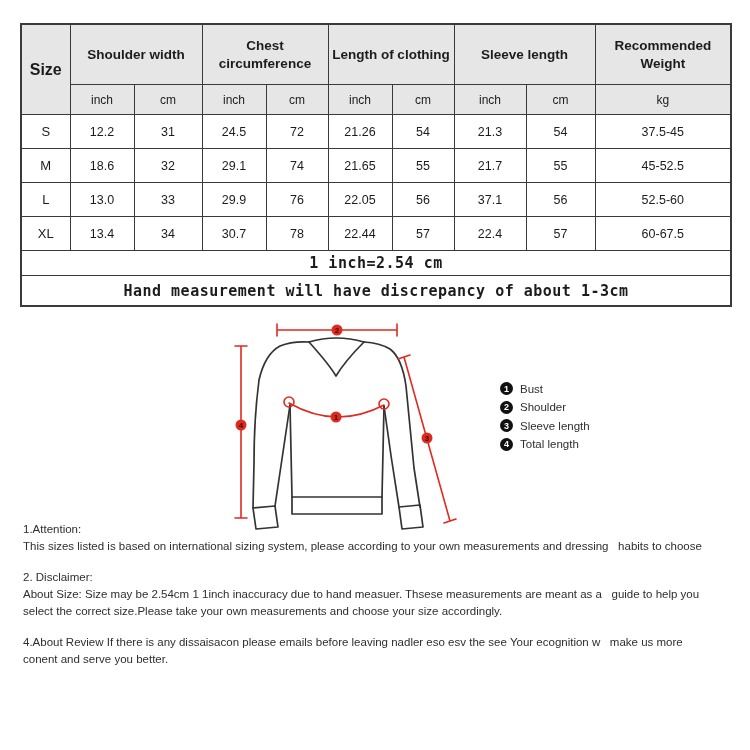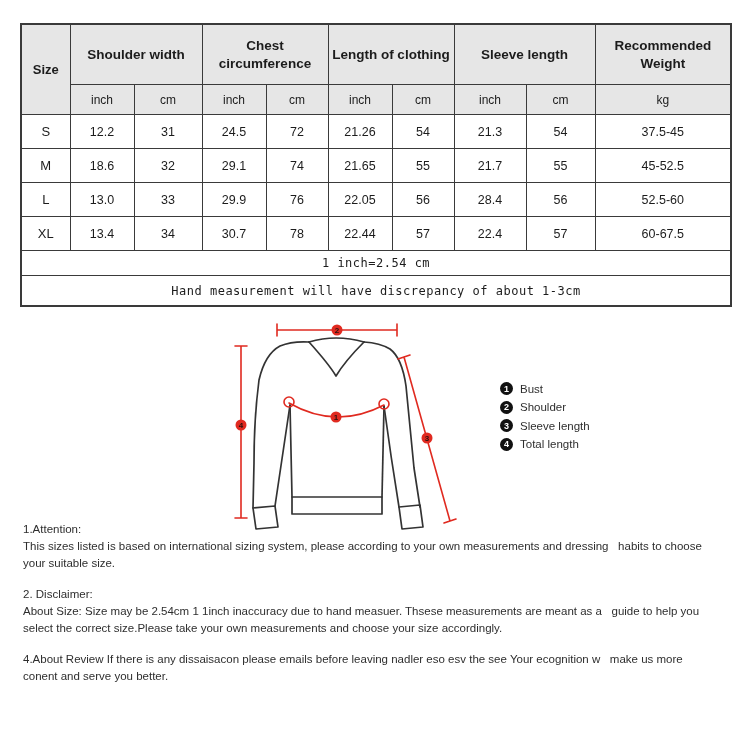--- a/index.html
+++ b/index.html
@@ -20,30 +20,30 @@
     border: 2px solid #3a3a3a;
   }
   table.size-chart th, table.size-chart td {
     border: 1px solid #3a3a3a;
     text-align: center;
     vertical-align: middle;
     padding: 0;
     color: #1c1c1c;
     overflow: hidden;
   }
-  .size-h   { background: #e6e6e6; font-weight: bold; font-size: 13px; }
+  .size-h   { background: #e6e6e6; font-weight: bold; font-size: 16px; }
   .group-h  { background: #e6e6e6; font-weight: bold; font-size: 13.5px; height: 59px; line-height: 1.3; }
   .sub-h    { background: #e6e6e6; font-weight: normal; font-size: 12px; height: 29px; }
   .data-row td { height: 33px; font-size: 12.5px; background: #ffffff; }
   .data-row td.size-cell { font-size: 13px; }
   .note-row td {
     background: #ffffff;
     font-family: "DejaVu Sans Mono", monospace;
-    font-weight: normal;
-    font-size: 12px;
+    font-weight: bold;
+    font-size: 15px;
     letter-spacing: 0.5px;
     border-radius: 12px;
   }
   .note-row-0 td { height: 24px; }
   .note-row-1 td { height: 29px; }
 
   
   .diagram-svg { position: absolute; left: 228px; top: 318px; }
 
   
@@ -131,21 +131,21 @@
         <td class="val-cell">45-52.5</td>
       </tr>
       <tr class="data-row">
         <td class="size-cell">L</td>
         <td class="val-cell">13.0</td>
         <td class="val-cell">33</td>
         <td class="val-cell">29.9</td>
         <td class="val-cell">76</td>
         <td class="val-cell">22.05</td>
         <td class="val-cell">56</td>
-        <td class="val-cell">28.4</td>
+        <td class="val-cell">37.1</td>
         <td class="val-cell">56</td>
         <td class="val-cell">52.5-60</td>
       </tr>
       <tr class="data-row">
         <td class="size-cell">XL</td>
         <td class="val-cell">13.4</td>
         <td class="val-cell">34</td>
         <td class="val-cell">30.7</td>
         <td class="val-cell">78</td>
         <td class="val-cell">22.44</td>
@@ -216,21 +216,20 @@
     <div class="lg-row">
       <span class="lg-dot">4</span>
       <span class="lg-label">Total length</span>
     </div>
   </div>
 
 <div class="notes-block">
     <div class="txt-section">
       <div class="txt-line txt-heading">1.Attention:</div>
       <div class="txt-line">This sizes listed is based on international sizing system, please according to your own measurements and dressing   habits to choose</div>
-      <div class="txt-line">your suitable size.</div>
     </div>
     <div class="txt-section">
       <div class="txt-line txt-heading">2. Disclaimer:</div>
       <div class="txt-line">About Size: Size may be 2.54cm 1 1inch inaccuracy due to hand measuer. Thsese measurements are meant as a   guide to help you</div>
       <div class="txt-line">select the correct size.Please take your own measurements and choose your size accordingly.</div>
     </div>
     <div class="txt-section">
       <div class="txt-line">4.About Review If there is any dissaisacon please emails before leaving nadler eso esv the see Your ecognition w   make us more</div>
       <div class="txt-line">conent and serve you better.</div>
     </div>

